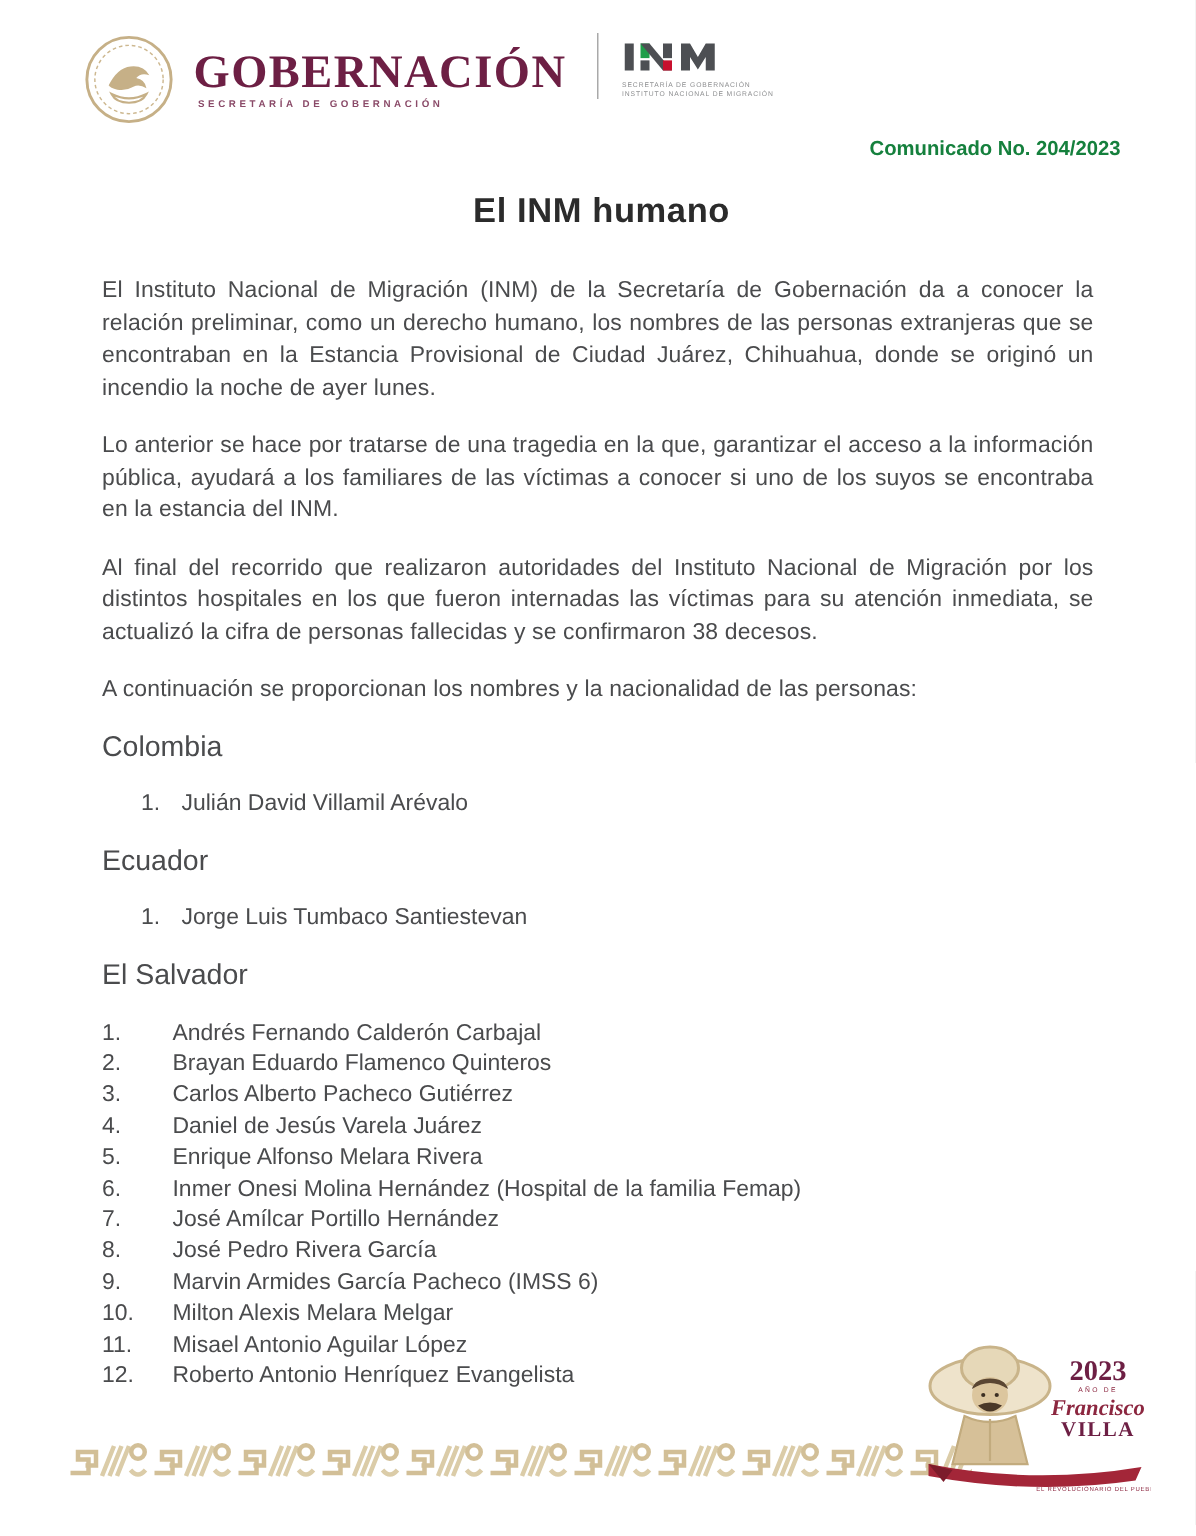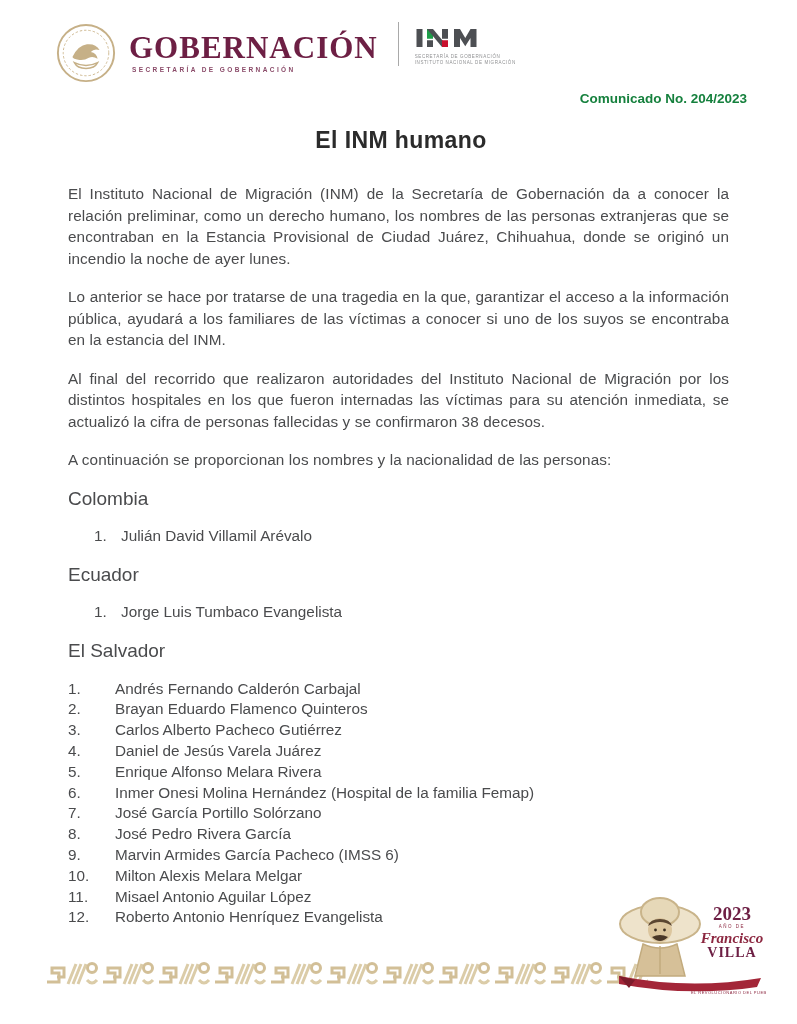--- a/index.html
+++ b/index.html
@@ -117,21 +117,21 @@
         <div class="name-list indented">
           <div class="name-row">
             <span class="num">1.</span>
             <span class="nm">Julián David Villamil Arévalo</span>
           </div>
         </div>
         <div class="country">Ecuador</div>
         <div class="name-list indented">
           <div class="name-row">
             <span class="num">1.</span>
-            <span class="nm">Jorge Luis Tumbaco Evangelista</span>
+            <span class="nm">Jorge Luis Tumbaco Santiestevan</span>
           </div>
         </div>
         <div class="country">El Salvador</div>
         <div class="name-list flush">
           <div class="name-row">
             <span class="num">1.</span>
             <span class="nm">Andrés Fernando Calderón Carbajal</span>
           </div>
           <div class="name-row">
             <span class="num">2.</span>
@@ -148,21 +148,21 @@
           <div class="name-row">
             <span class="num">5.</span>
             <span class="nm">Enrique Alfonso Melara Rivera</span>
           </div>
           <div class="name-row">
             <span class="num">6.</span>
             <span class="nm">Inmer Onesi Molina Hernández  (Hospital de la familia Femap)</span>
           </div>
           <div class="name-row">
             <span class="num">7.</span>
-            <span class="nm">José García Portillo Solórzano</span>
+            <span class="nm">José Amílcar Portillo Hernández</span>
           </div>
           <div class="name-row">
             <span class="num">8.</span>
             <span class="nm">José Pedro Rivera García</span>
           </div>
           <div class="name-row">
             <span class="num">9.</span>
             <span class="nm">Marvin Armides García Pacheco (IMSS 6)</span>
           </div>
           <div class="name-row">

